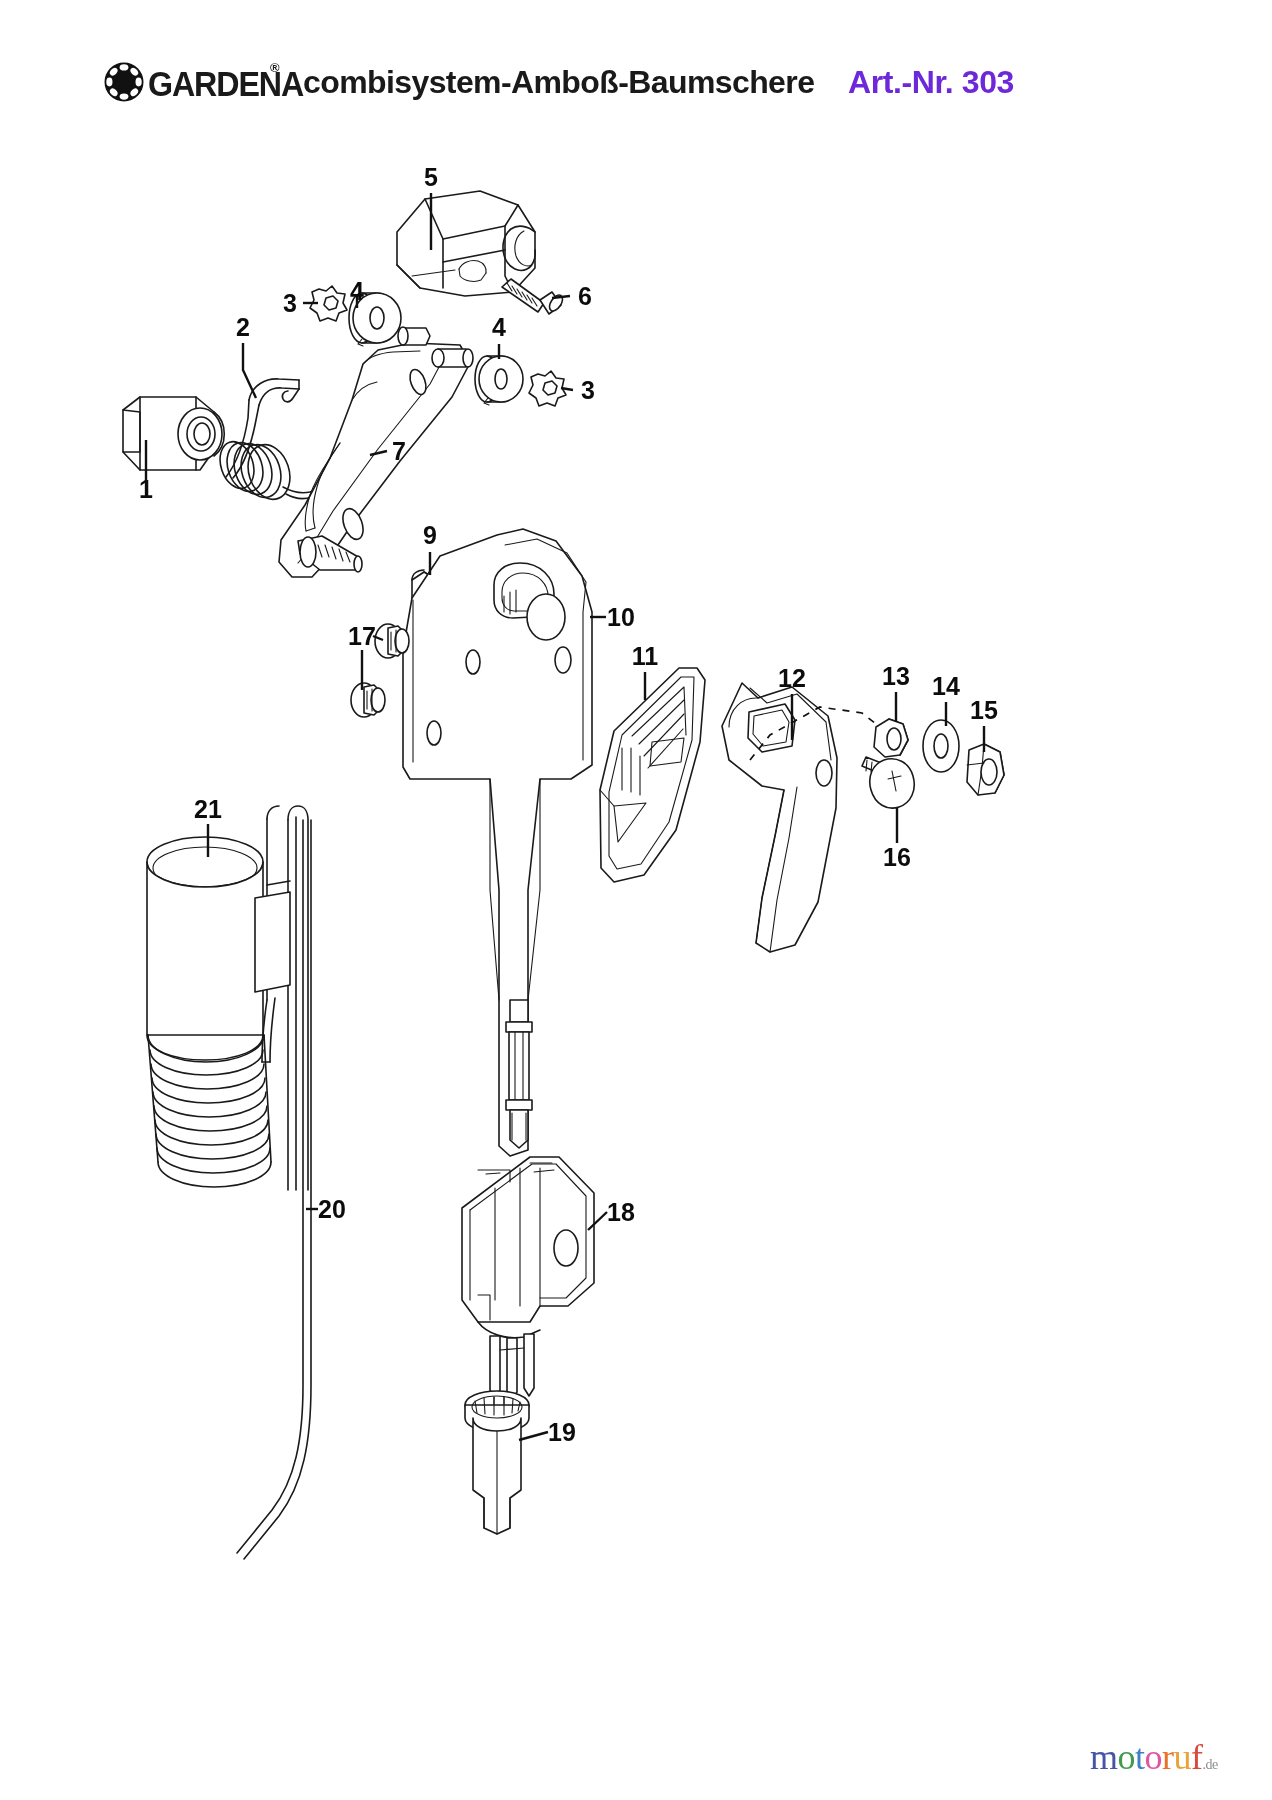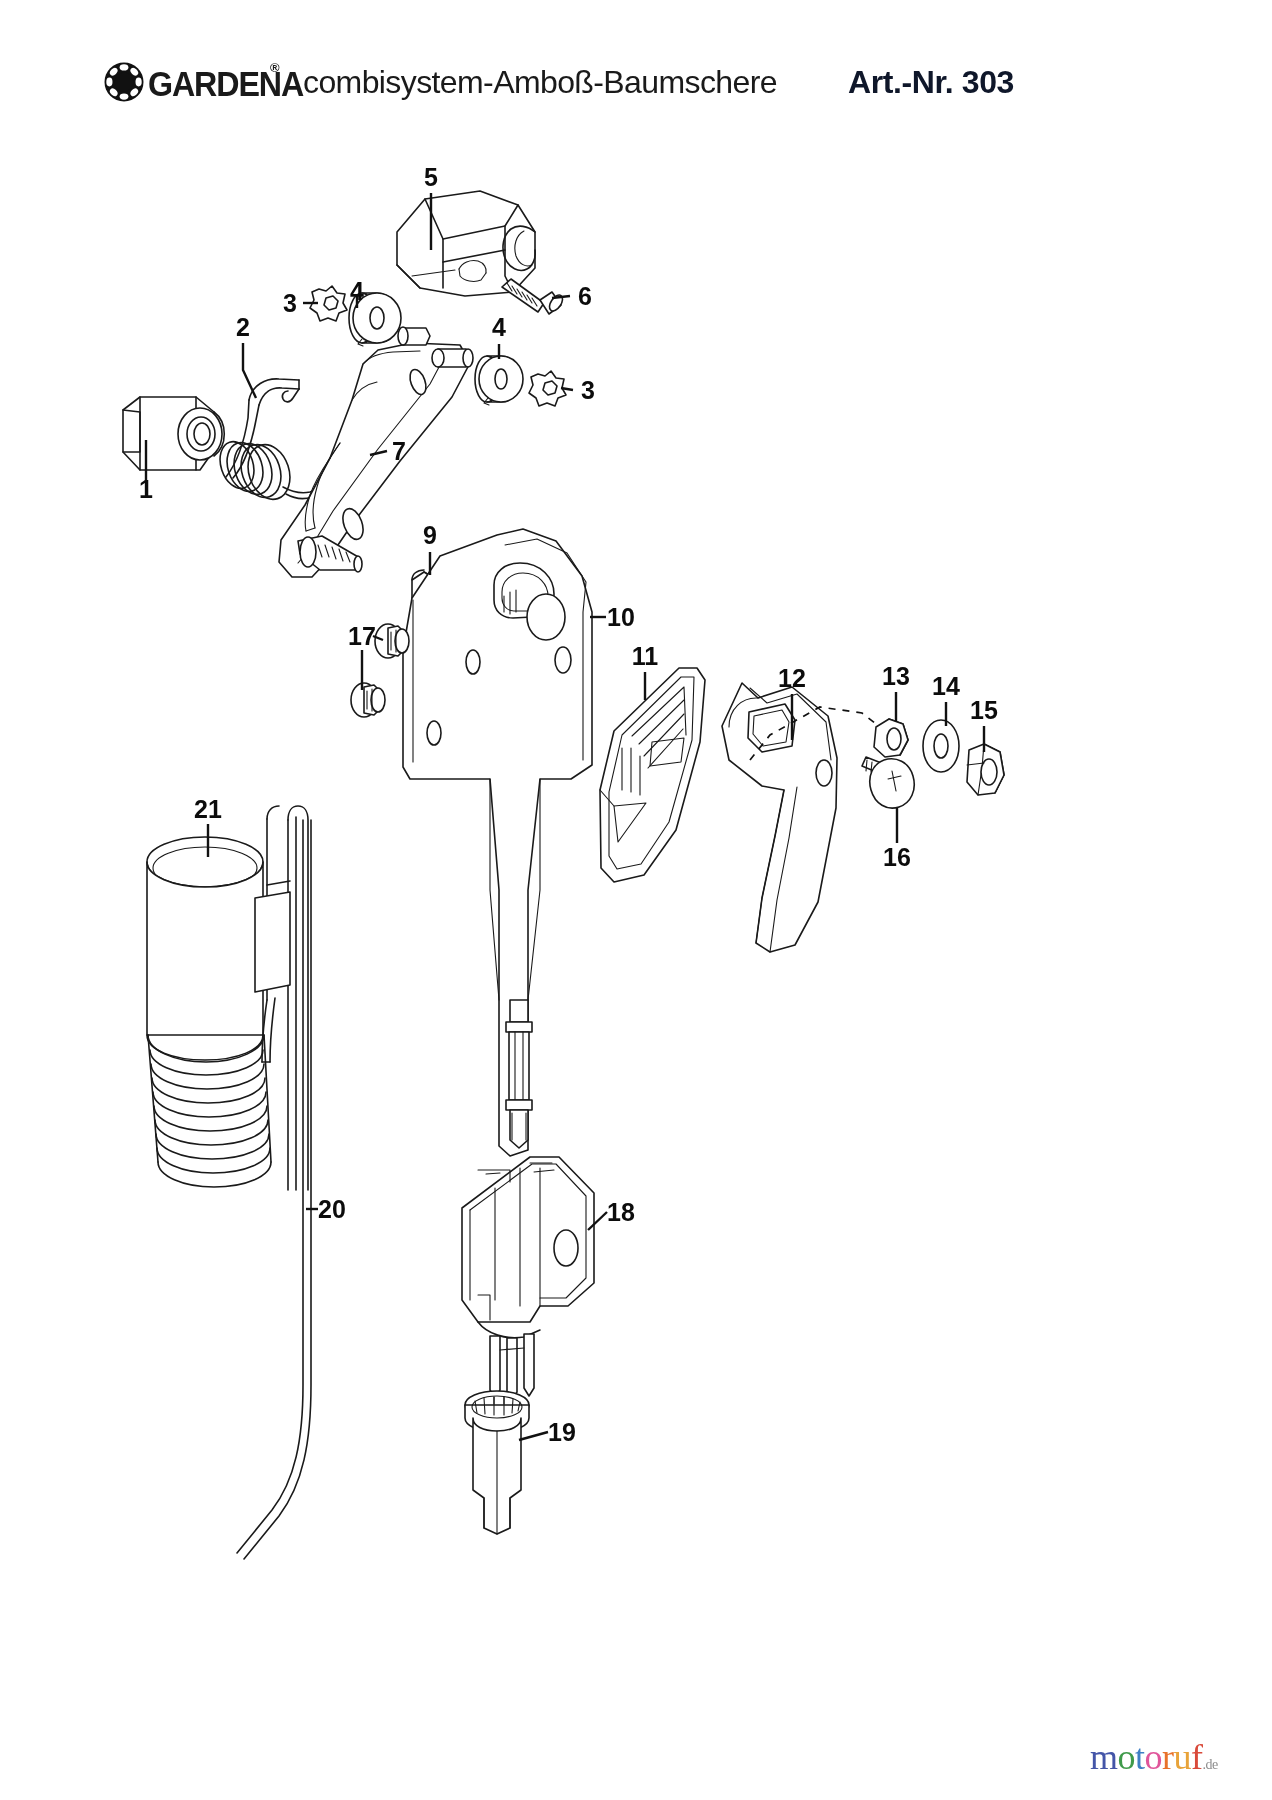--- a/index.html
+++ b/index.html
@@ -43,32 +43,32 @@
     position: absolute;
     left: 270px; top: 60px;
     font-size: 13px;
     font-weight: bold;
     color: #1a1a1a;
   }
   #product-title {
     position: absolute;
     left: 303px; top: 64px;
     font-size: 32px;
-    font-weight: normal;
+    font-weight: bold;
     letter-spacing: -0.6px;
     color: #1a1a1a;
     white-space: nowrap;
   }
   #art-nr {
     position: absolute;
     left: 848px; top: 64px;
     font-size: 32px;
     font-weight: bold;
     letter-spacing: -0.4px;
-    color: #0f172a;
+    color: #6d28d9;
     white-space: nowrap;
   }
 
   
   #diagram {
     position: absolute;
     left: 0; top: 0;
     width: 1272px;
     height: 1800px;
   }

